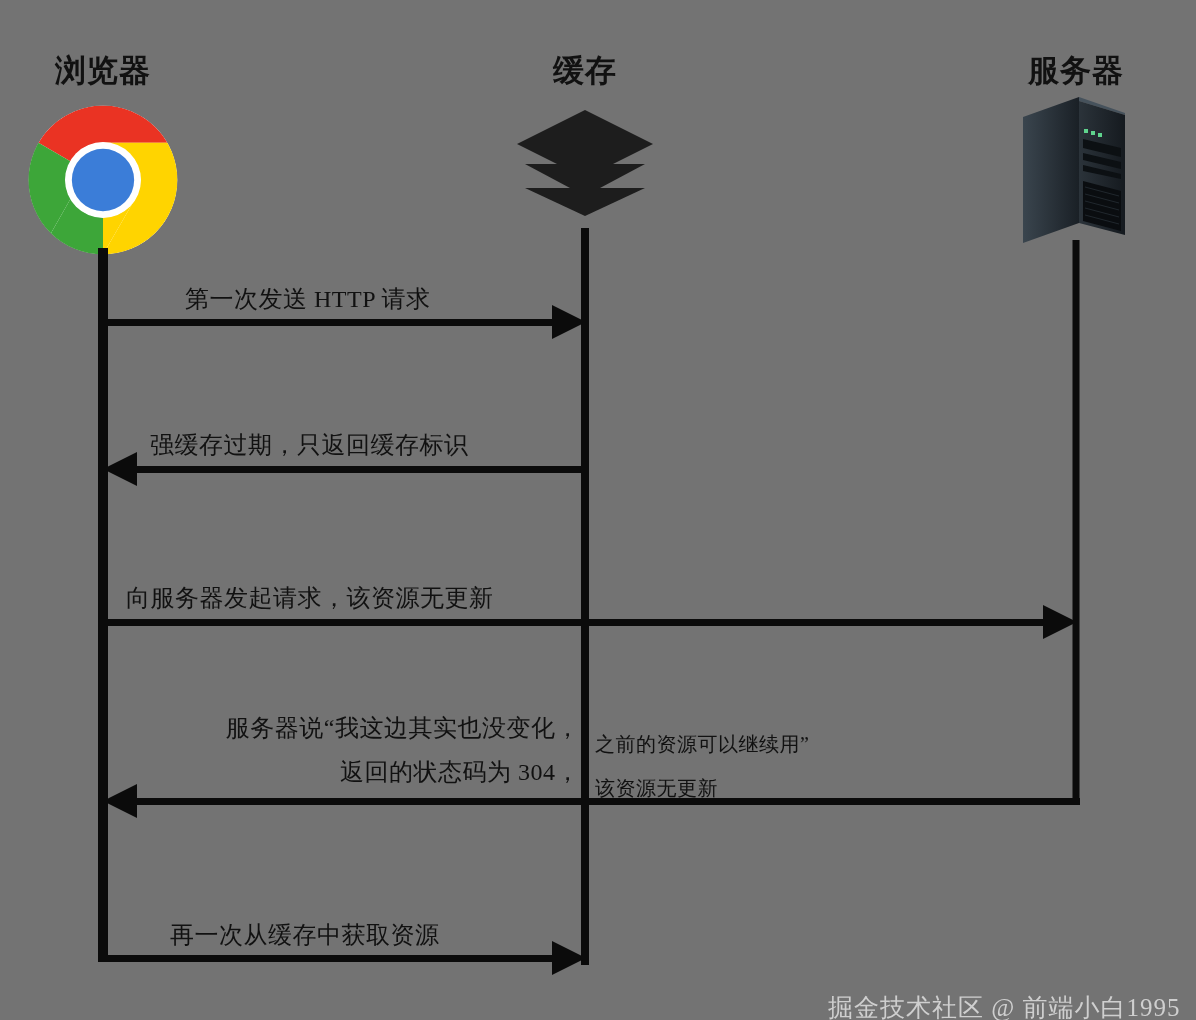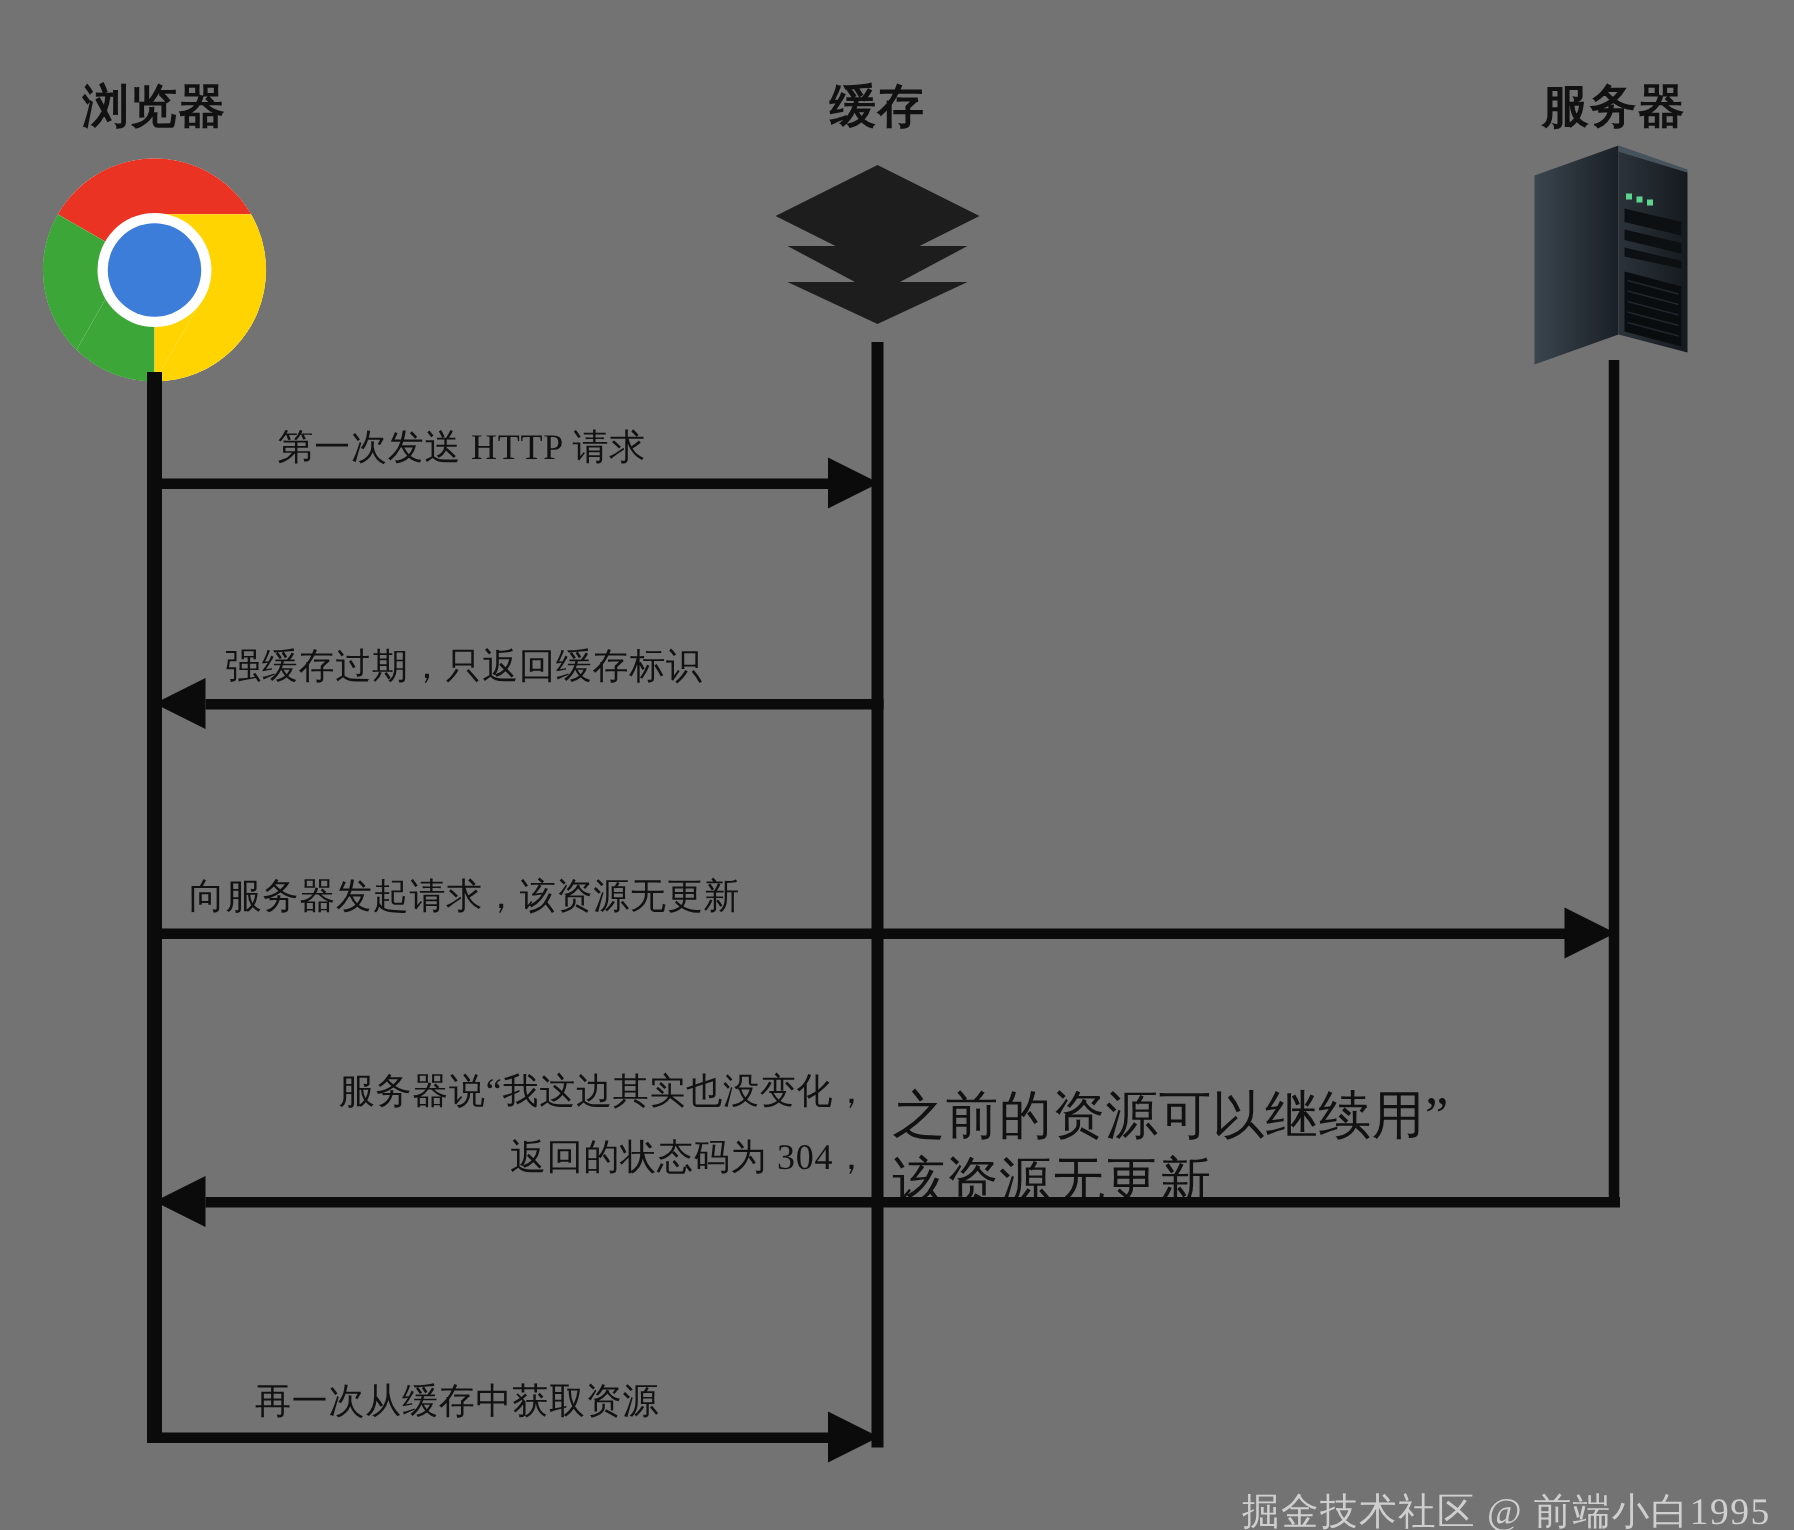--- a/index.html
+++ b/index.html
@@ -98,21 +98,21 @@
   }
   .msg-text.two-line {
     line-height: 44px;
     text-align: right;
   }
   .msg-text.two-line .ln {
     display: block;
   }
   .msg-text-right {
     position: absolute;
-    font-size: 35px;
+    font-size: 20px;
     font-weight: 500;
     color: #111111;
     white-space: nowrap;
     line-height: 44px;
     letter-spacing: 0.5px;
     text-align: left;
   }
   .msg-text-right .ln {
     display: block;
   }

